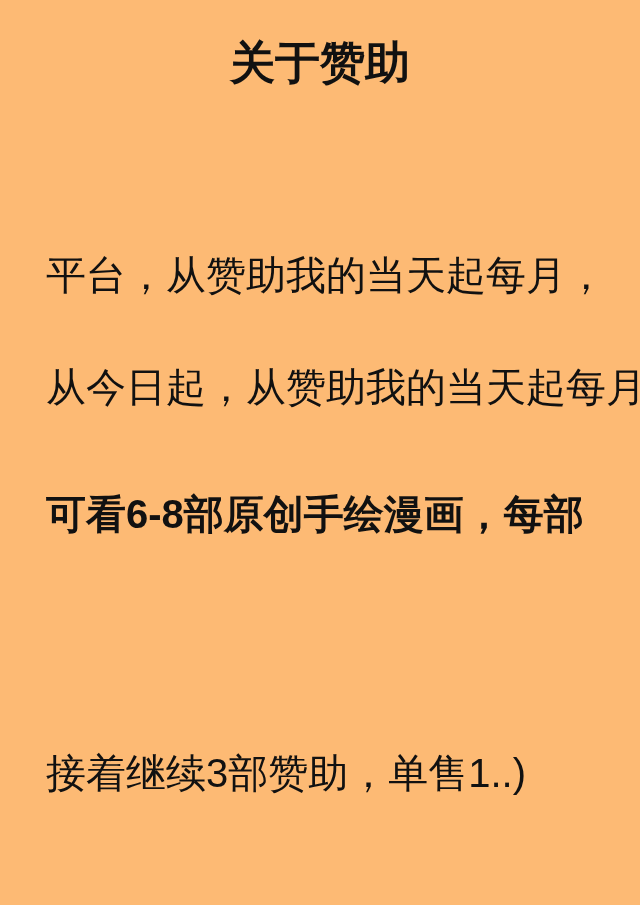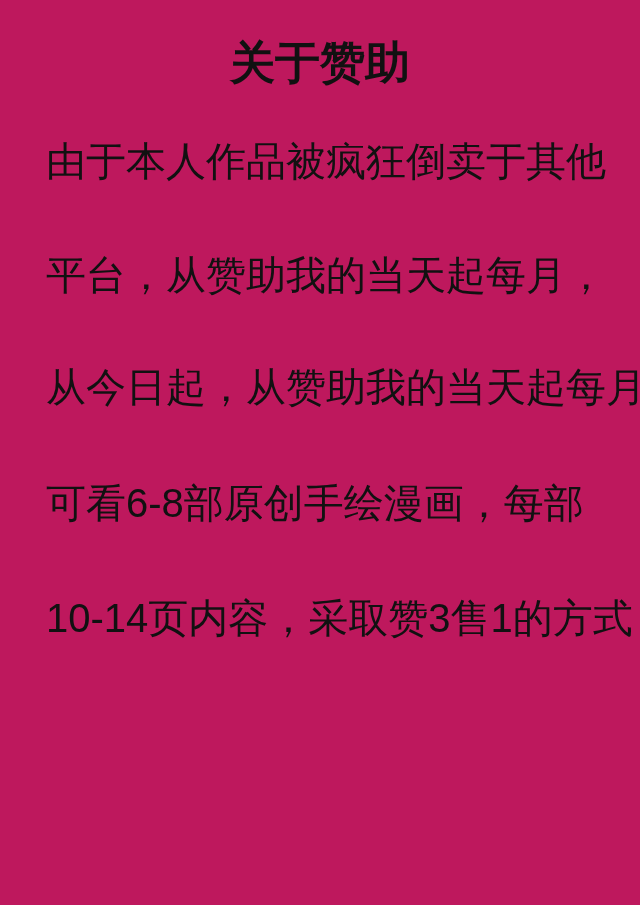--- a/index.html
+++ b/index.html
@@ -4,21 +4,21 @@
 <style>
   html, body {
     margin: 0;
     padding: 0;
     background: #ffffff;
   }
   .page {
     position: relative;
     width: 640px;
     height: 905px;
-    background: #be185d;
+    background: #fdba74;
     color: #111111;
     font-family: "Liberation Sans", sans-serif;
     overflow: hidden;
   }
   .title {
     position: absolute;
     top: 40px;
     left: 0;
     width: 640px;
     margin: 0;
@@ -33,28 +33,27 @@
     left: 46px;
     margin: 0;
     font-size: 40px;
     font-weight: 400;
     line-height: 1.05;
     white-space: nowrap;
   }
   .l1 { top: 140px; }
   .l2 { top: 254px; }
   .l3 { top: 366px; }
-  .l4 { top: 482px; }
+  .l4 { top: 493px; font-weight: bold; }
   .l5 { top: 597px; }
   .l6 { top: 669px; }
   .l7 { top: 752px; }
 </style>
 </head>
 <body>
 
 <div class="page">
   <h1 class="title">关于赞助</h1>
-  <p class="line l1">由于本人作品被疯狂倒卖于其他</p>
   <p class="line l2">平台，从赞助我的当天起每月，</p>
   <p class="line l3">从今日起，从赞助我的当天起每月</p>
   <p class="line l4">可看6-8部原创手绘漫画，每部</p>
-  <p class="line l5">10-14页内容，采取赞3售1的方式</p>
+  <p class="line l7">接着继续3部赞助，单售1..)</p>
 </div>
 
 </body></html>

